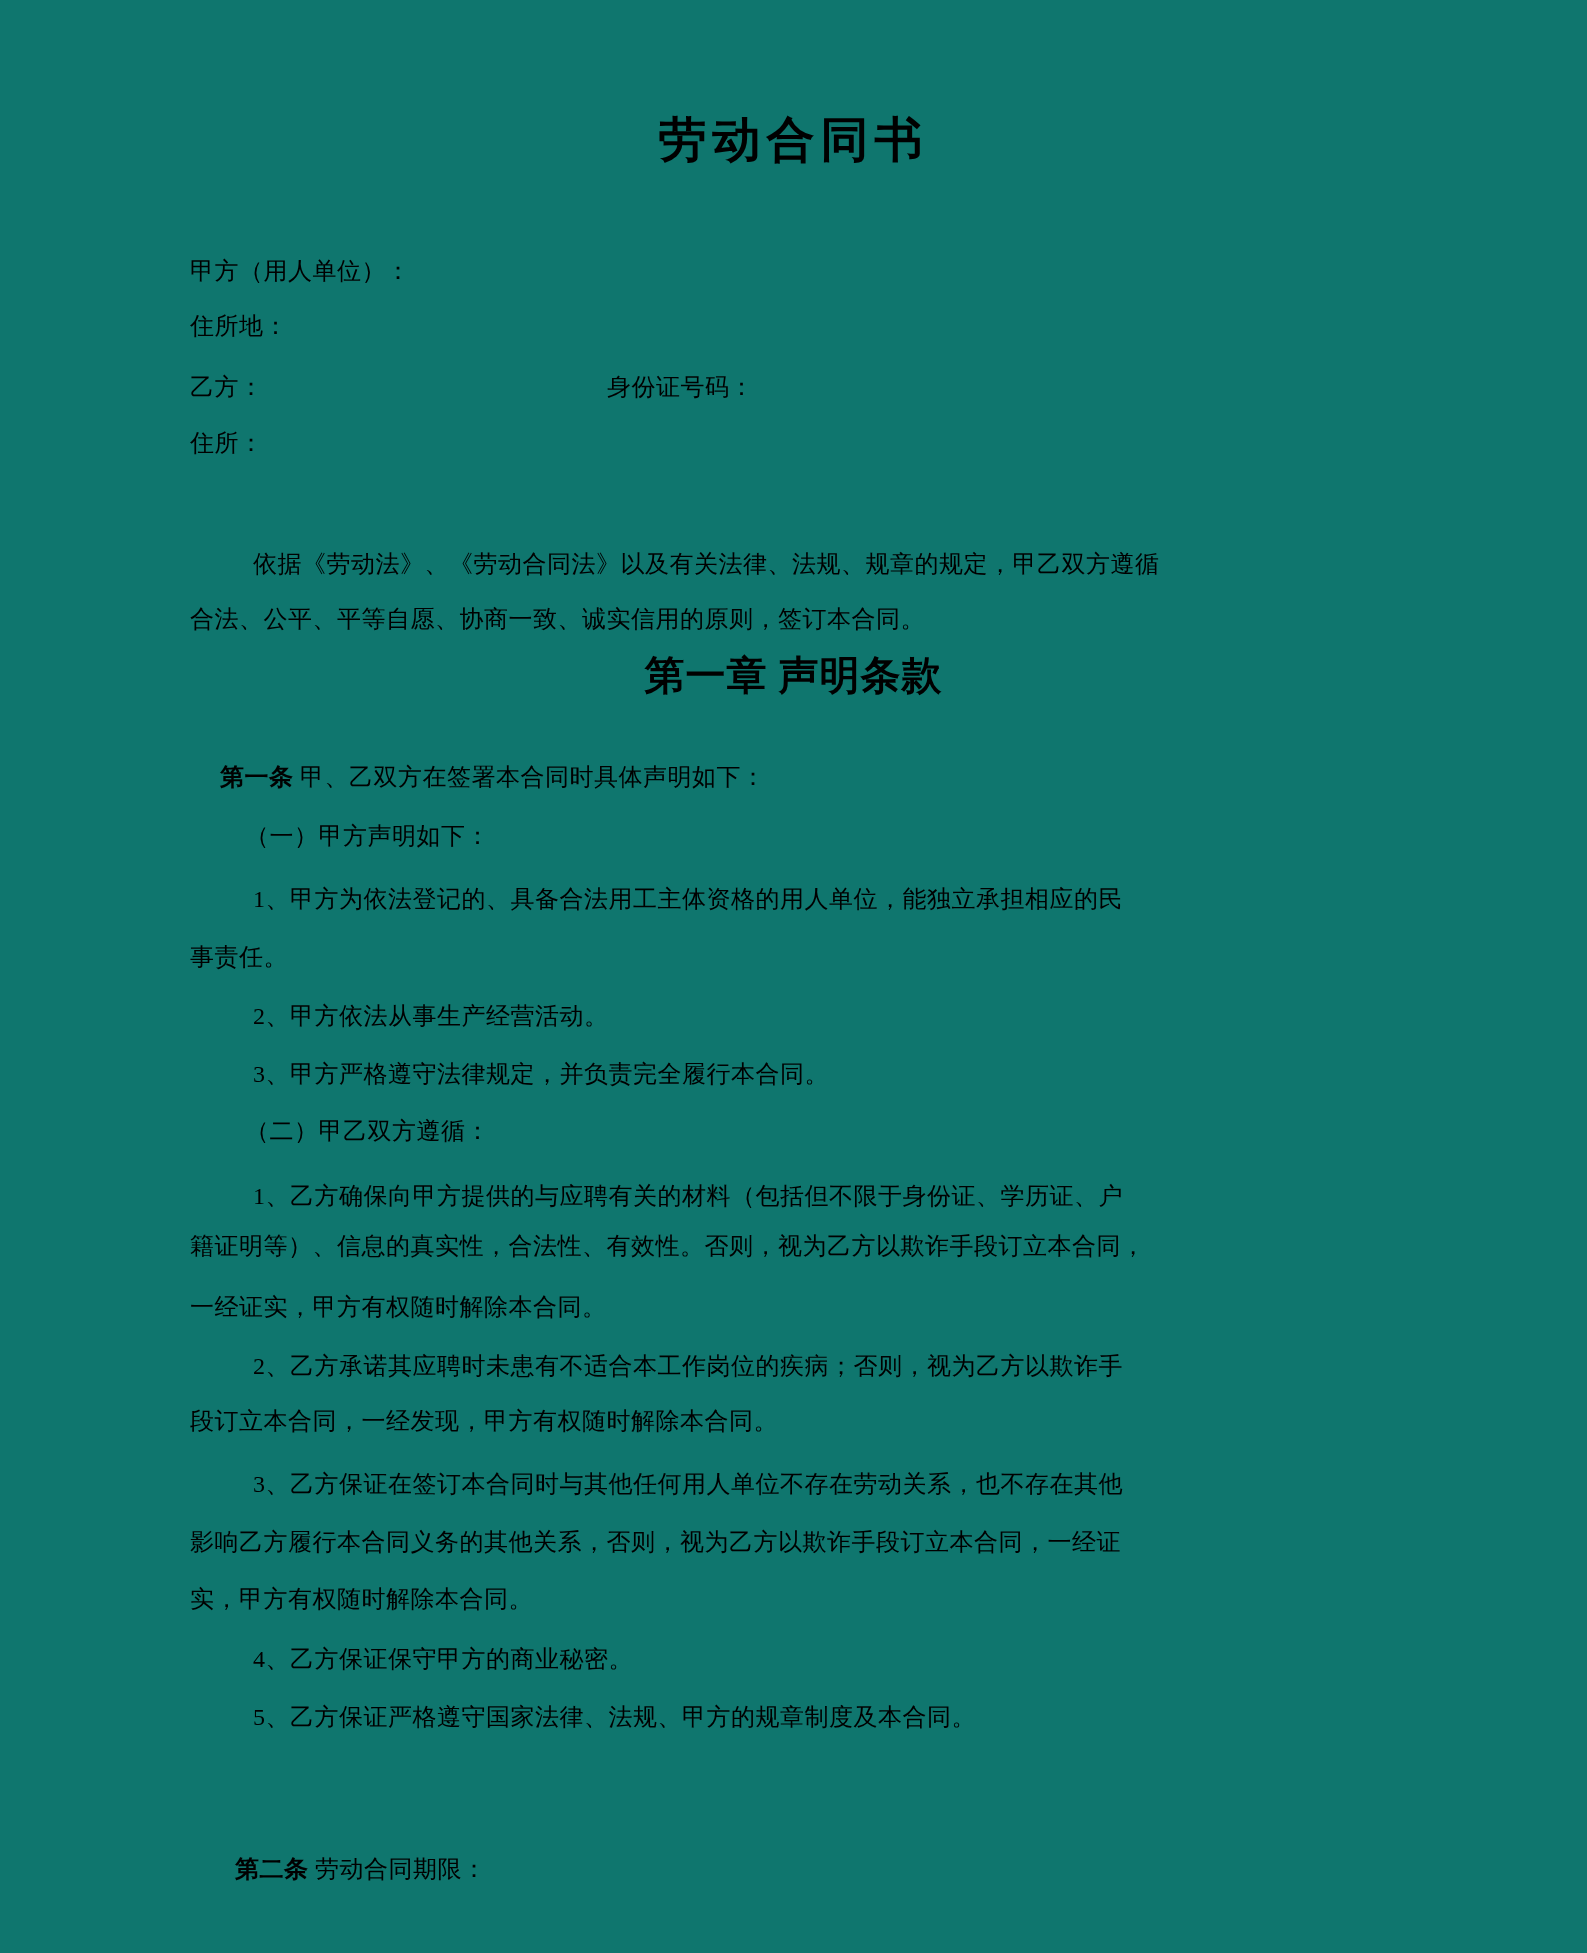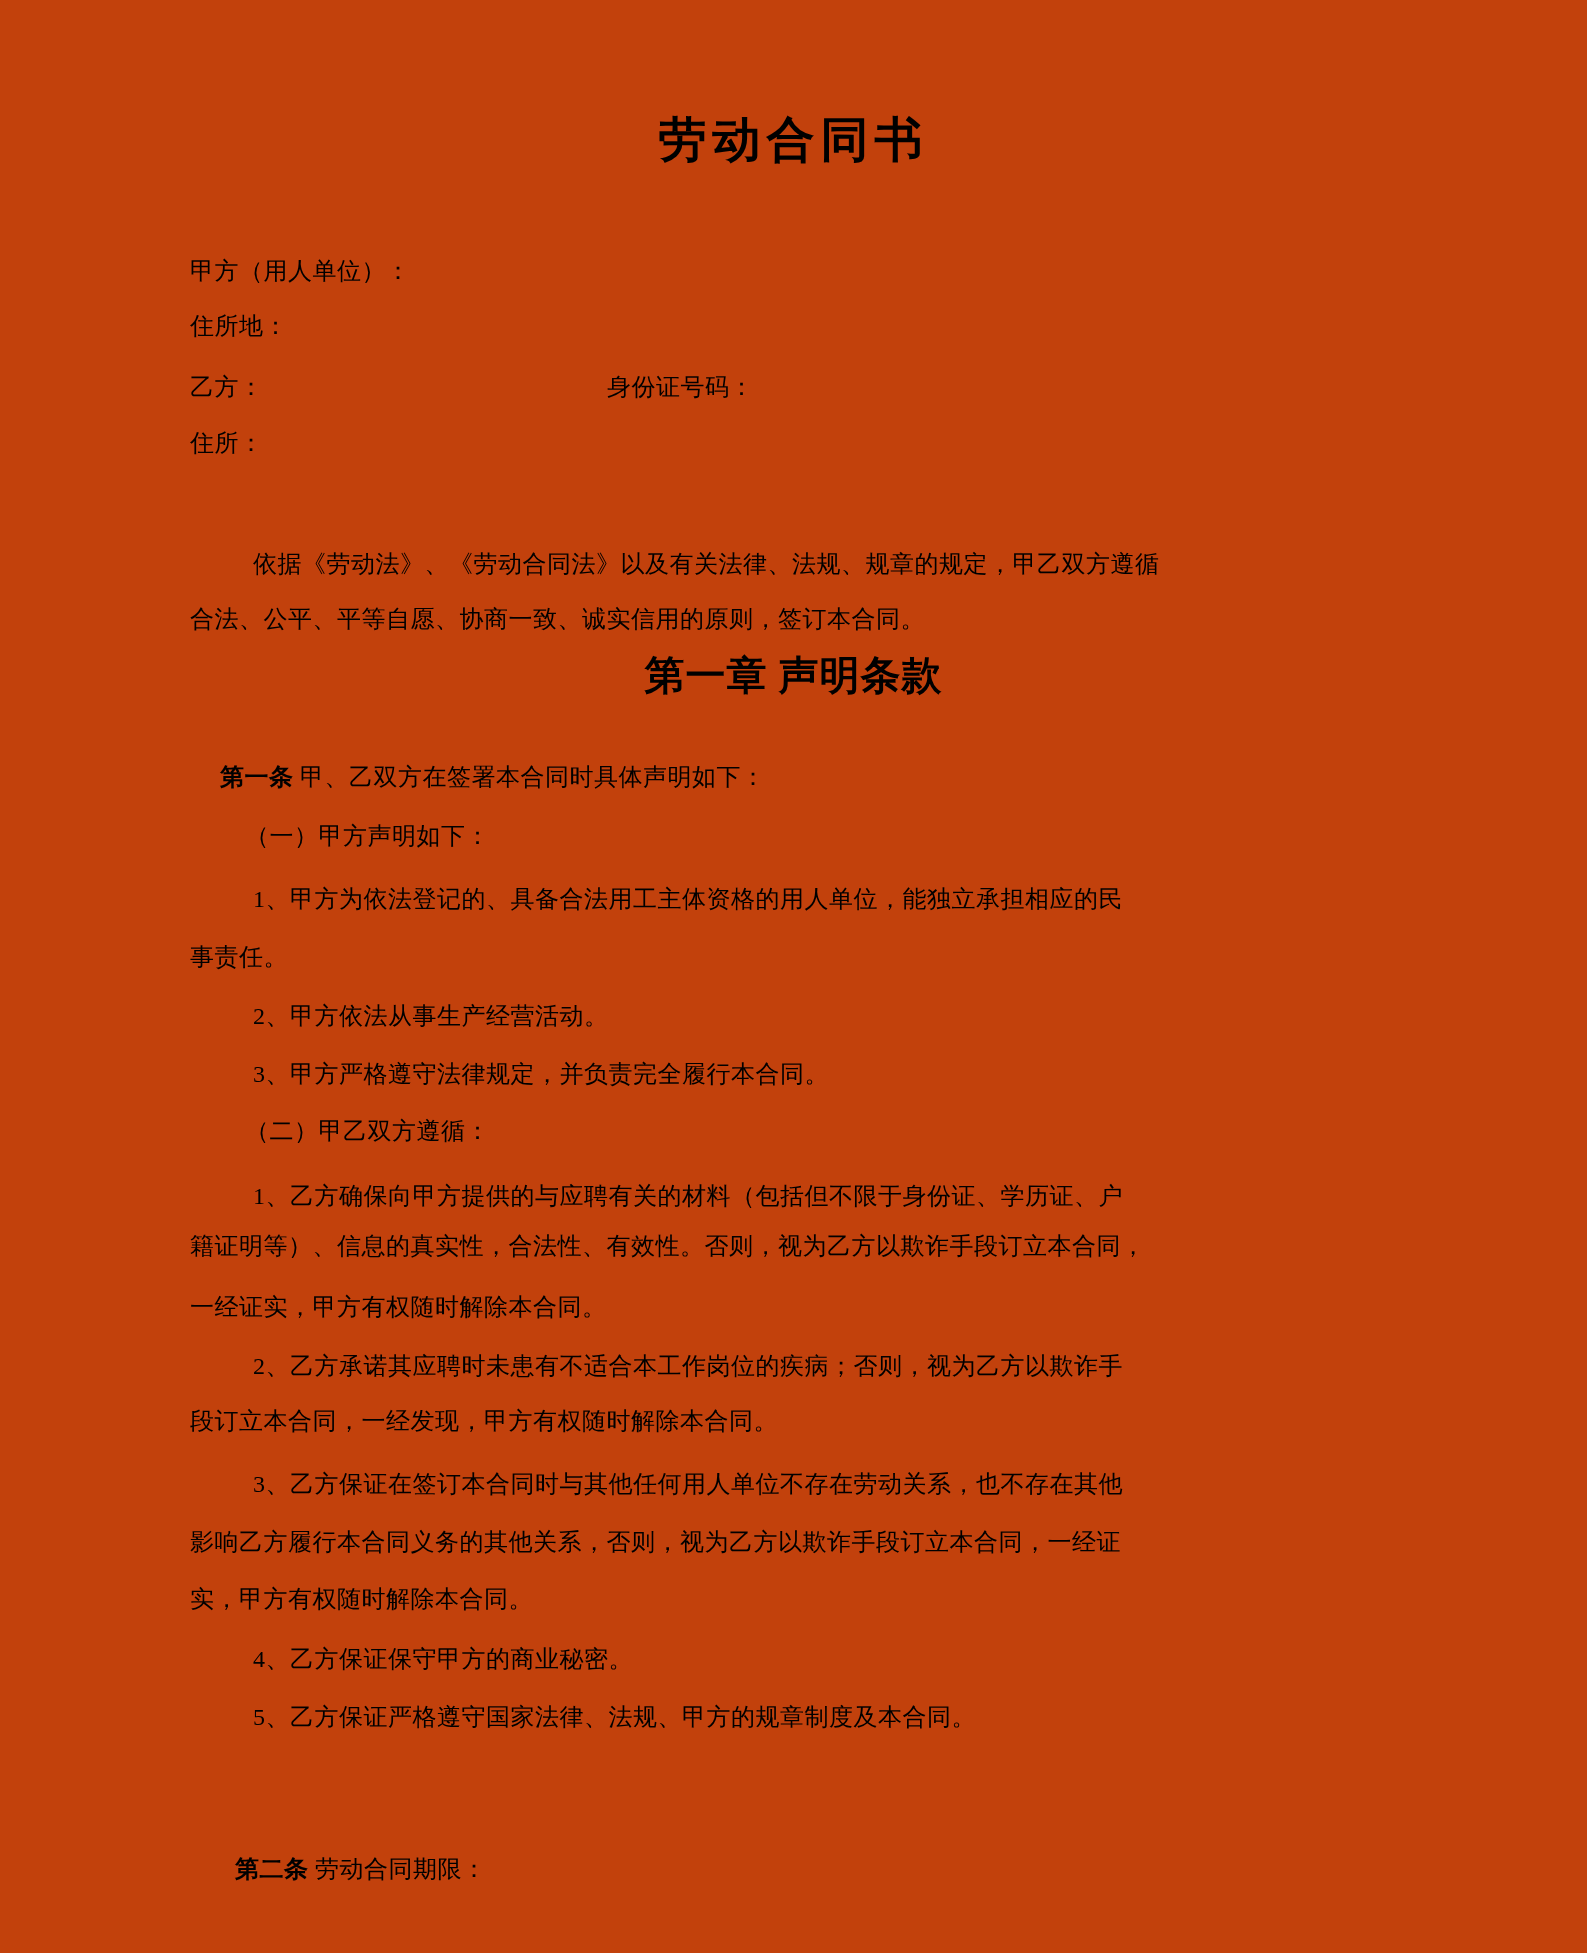--- a/index.html
+++ b/index.html
@@ -4,21 +4,21 @@
 <style>
   html,body{margin:0;padding:0;}
   body{
     width:1587px;height:1953px;
     background:#ffffff;
     position:relative;
     overflow:hidden;
     font-family:"Liberation Serif","DejaVu Serif",serif;
     color:#000;
   }
-  .page{position:absolute;inset:0;background:#c2410c;}
+  .page{position:absolute;inset:0;background:#0f766e;}
   .line{
     position:absolute;
     left:190px;
     font-size:24px;
     line-height:38px;
     white-space:nowrap;
     letter-spacing:0.5px;
   }
   .title{
     position:absolute;left:0;top:112px;width:1587px;

